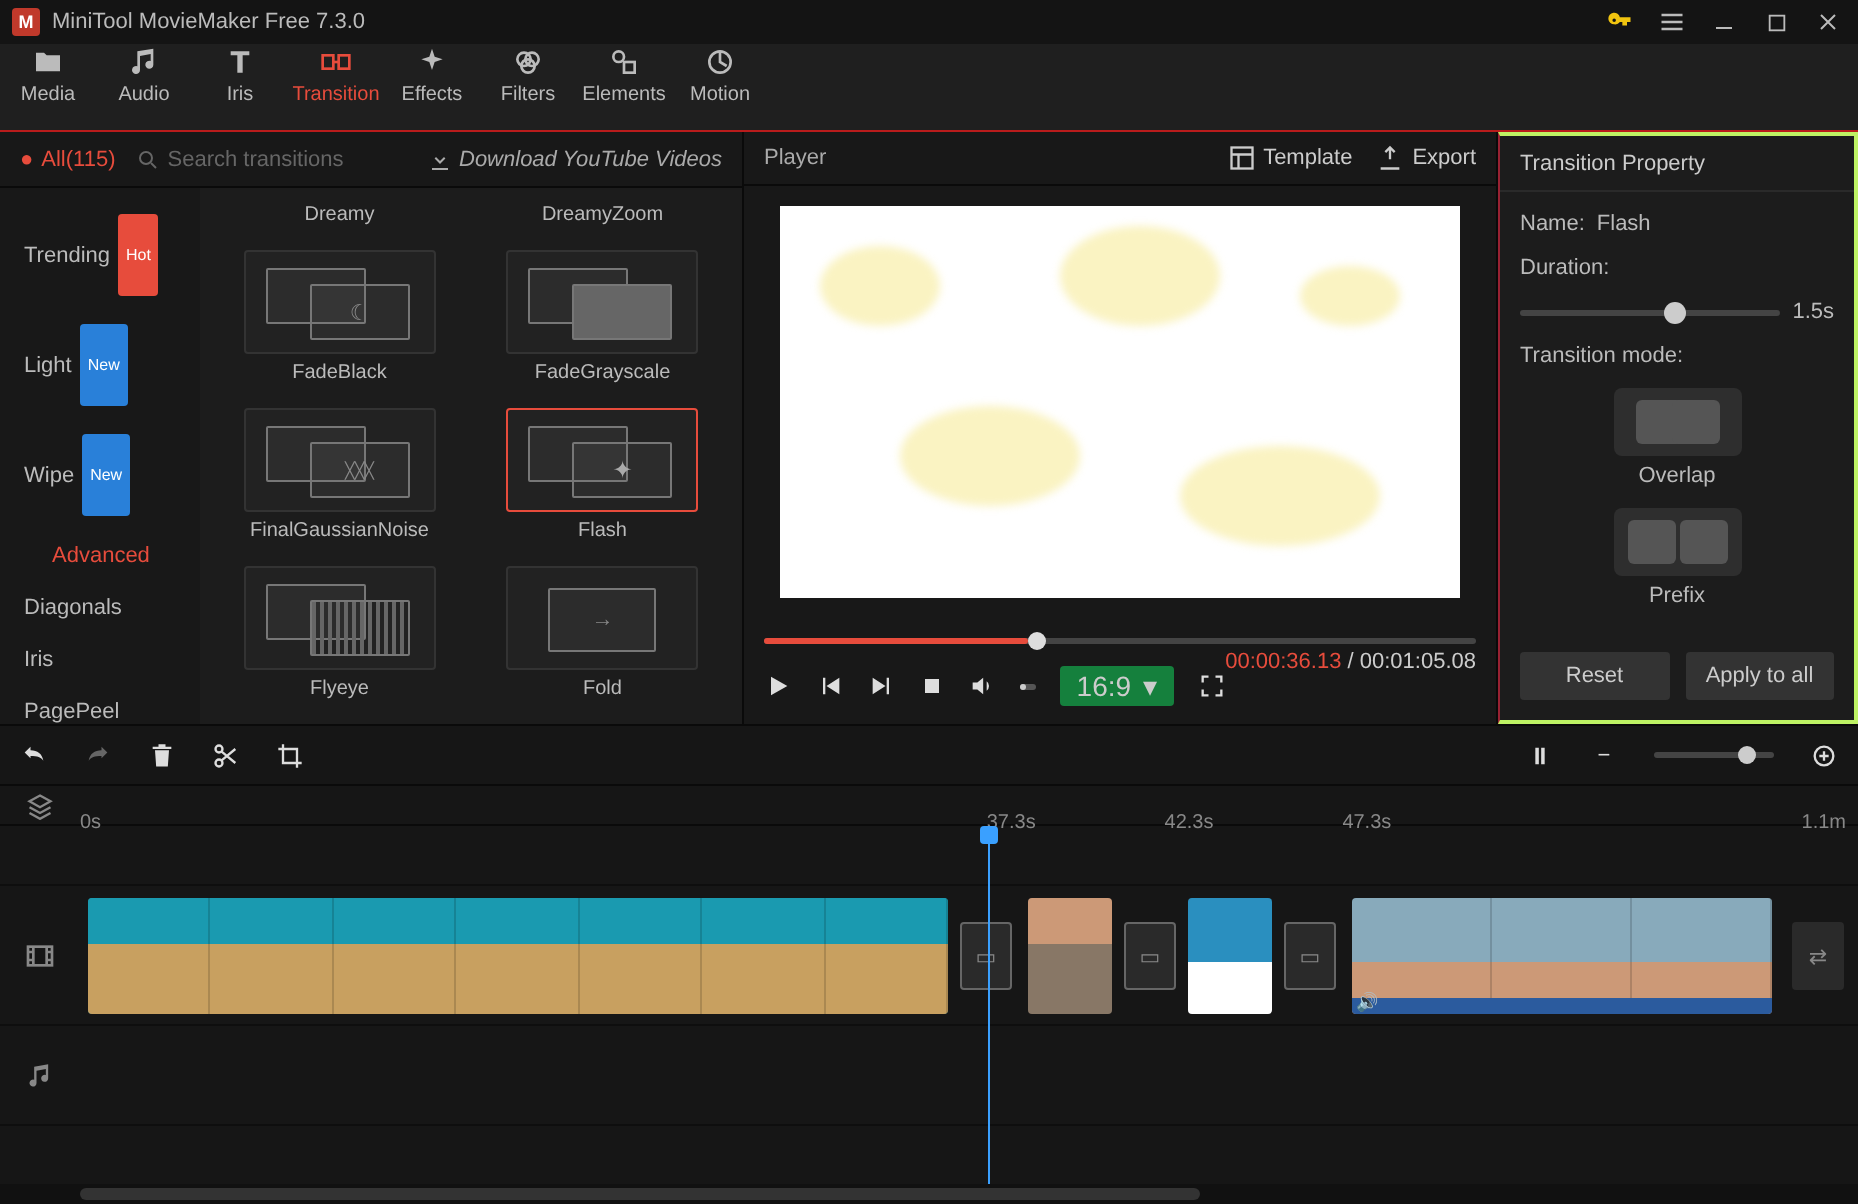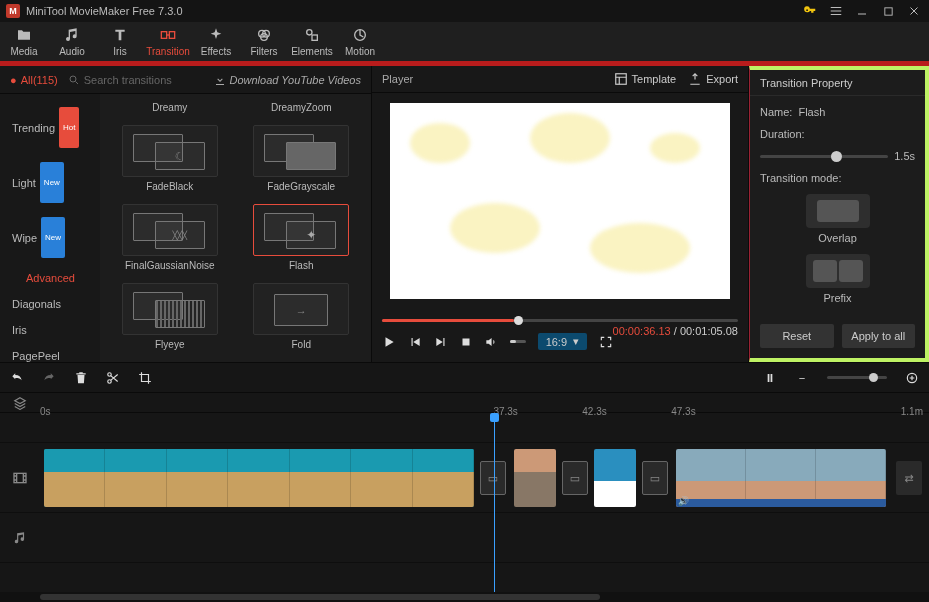--- a/index.html
+++ b/index.html
@@ -6,21 +6,21 @@
 body { background:#0a0a0a; width:929px; height:602px; overflow:hidden; color:#ccc; font-size:11px; }
 .app { width:929px; height:602px; background:#1a1a1a; display:flex; flex-direction:column; }
 
 
 .titlebar { height:22px; background:#141414; display:flex; align-items:center; padding:0 6px; color:#bbb; font-size:11px; }
 .titlebar .logo { width:14px; height:14px; background:#c0392b; border-radius:2px; margin-right:6px; display:flex; align-items:center; justify-content:center; font-size:9px; font-weight:bold; color:#fff;}
 .titlebar .spacer { flex:1; }
 .titlebar .tb-ico { width:18px; height:18px; display:flex; align-items:center; justify-content:center; margin-left:8px; cursor:pointer; color:#bbb; }
 
 
-.tabbar { height:44px; background:#1f1f1f; display:flex; align-items:center; border-bottom:5px solid #b91c1c;}
+.tabbar { height:44px; background:#1f1f1f; display:flex; align-items:flex-start; border-bottom:1px solid #b91c1c;}
 .tab { width:48px; display:flex; flex-direction:column; align-items:center; justify-content:center; gap:2px; color:#bbb; cursor:pointer; font-size:10px;}
 .tab.active { color:#e74c3c; }
 .tab .ico { width:18px; height:18px; display:flex; align-items:center; justify-content:center; }
 .tabbar .sep { width:1px; background:#0a0a0a; }
 
 
 .main { flex:1; display:flex; min-height:0; }
 
 
 .browser { width:372px; background:#1c1c1c; display:flex; flex-direction:column; border-right:1px solid #0a0a0a;}
@@ -54,24 +54,24 @@
 .progress { height:14px; position:relative; display:flex; align-items:center;}
 .prog-line { height:3px; background:#444; width:100%; position:relative; border-radius:2px;}
 .prog-fill { position:absolute; left:0; top:0; height:3px; background:#e74c3c; border-radius:2px;}
 .prog-knob { position:absolute; top:-3px; width:9px; height:9px; border-radius:50%; background:#ddd;}
 .timecode { font-size:11px; float:right; margin-top:-2px;}
 .timecode .cur{ color:#e74c3c;}
 .controls { display:flex; align-items:center; gap:12px; margin-top:6px;}
 .ctrl-ico { width:14px; height:14px; display:flex; align-items:center; justify-content:center; cursor:pointer; color:#ddd;}
 .vol-line { width:80px; height:3px; background:#555; position:relative; border-radius:2px;}
 .vol-line::after{content:"";position:absolute;left:0;top:0;height:3px;width:40%;background:#ccc;border-radius:2px;}
-.aspect { margin-left:auto; background:#0c4a6e; padding:2px 8px; border-radius:2px; font-size:11px; display:flex; gap:6px; align-items:center; cursor:pointer;}
-
-
-.props { width:180px; background:#1c1c1c; border:4px solid #bef264; border-left:1px solid #923; display:flex; flex-direction:column;}
+.aspect { margin-left:auto; background:#15803d; padding:2px 8px; border-radius:2px; font-size:14px; display:flex; gap:6px; align-items:center; cursor:pointer;}
+
+
+.props { width:180px; background:#1c1c1c; border:2px solid #bef264; border-left:1px solid #923; display:flex; flex-direction:column;}
 .props-head { height:28px; display:flex; align-items:center; padding:0 10px; font-size:11px; color:#ccc; border-bottom:1px solid #2a2a2a;}
 .props-body { flex:1; padding:10px; font-size:11px; color:#bbb; display:flex; flex-direction:column; gap:10px;}
 .prop-row { display:flex; gap:6px; align-items:center;}
 .slider { flex:1; height:3px; background:#444; position:relative; border-radius:2px;}
 .slider .knob{position:absolute; top:-4px; width:11px;height:11px;border-radius:50%;background:#ccc;}
 .mode { display:flex; flex-direction:column; align-items:center; gap:4px; }
 .mode .box { width:64px; height:34px; background:#2e2e2e; border-radius:4px; display:flex; align-items:center; justify-content:center; gap:0;}
 .mode .box .r{width:24px;height:22px;background:#555;border-radius:3px;}
 .props-foot { padding:10px; display:flex; gap:8px;}
 .pbtn { flex:1; background:#333; color:#ccc; text-align:center; padding:6px 0; font-size:11px; border-radius:2px; cursor:pointer;}

